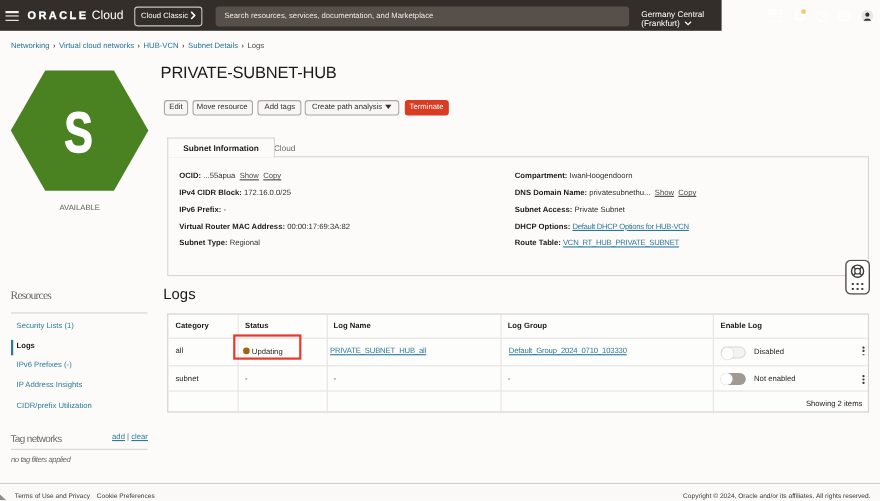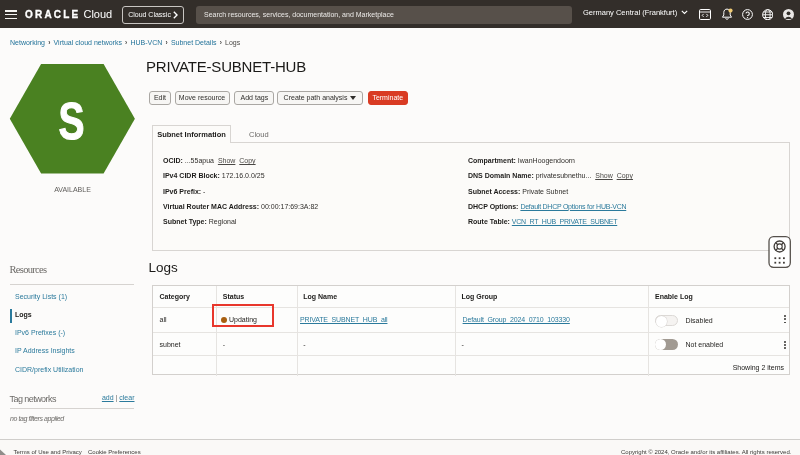--- a/index.html
+++ b/index.html
@@ -2,42 +2,42 @@
 <html><head>
 <meta charset="utf-8">
 <style>
 * { margin:0; padding:0; box-sizing:border-box; }
 html,body { width:800px; height:455px; overflow:hidden; }
 body { font-family:"Liberation Sans", sans-serif; background:#fcfbfa; position:relative; color:#1d1c1a; filter:opacity(0.999); -webkit-font-smoothing:antialiased; }
 .abs { position:absolute; }
 a { text-decoration:none; }
 
 
-#hdr { position:absolute; top:0; left:0; width:800px; height:28px; background:#332e2a; filter:opacity(0.999); }
+#hdr { position:absolute; top:0; left:0; width:656px; height:28px; background:#332e2a; filter:opacity(0.999); }
 #burger div { position:absolute; left:5px; width:11.5px; height:1.6px; background:#f5f4f2; }
 #logo { position:absolute; left:25px; top:8px; color:#fff; font-size:11px; }
 #logo b { font-weight:bold; letter-spacing:2.2px; font-size:10px; -webkit-text-stroke:0.3px #fff; }
 #cc-btn { position:absolute; left:122px; top:6px; width:62px; height:18px; border:1px solid #c8c5c2; border-radius:3px; color:#fff; font-size:7px; text-align:center; line-height:16.5px; }
 #search { position:absolute; left:196px; top:6px; width:376px; height:18px; background:#57504a; border-radius:3px; color:#eceae8; font-size:7px; line-height:18px; padding-left:8px; }
 #region { position:absolute; left:583px; top:8px; color:#fff; font-size:7.5px; }
 .hico { position:absolute; }
 
 
 #crumbs { position:absolute; top:39px; left:10px; font-size:7px; color:#4a4845; }
 #crumbs a { color:#23739a; }
 #crumbs .sep { color:#3f3d3b; font-weight:bold; font-size:6.5px; padding:0 3.2px; }
 
 
 #title { position:absolute; left:146px; top:58px; font-size:15px; letter-spacing:-0.2px; color:#1b1a18; }
 .btn { position:absolute; top:91px; height:14px; background:#f7f6f4; border:1px solid #aaa7a3; border-radius:3px; font-size:7px; color:#2f2d2a; line-height:12px; text-align:center; }
 #btn-term { background:#d93b23; border-color:#d93b23; color:#fff; filter:opacity(0.999); }
 
 
 #panel { position:absolute; left:152px; top:141.5px; width:638px; height:109px; background:#fcfbf9; border:1px solid #d8d5d2; }
-#tab1 { position:absolute; left:152px; top:124.5px; width:79px; height:18px; background:#fcfbf9; border:1px solid #d8d5d2; border-bottom:none; font-size:7.5px; font-weight:bold; color:#1b1a18; line-height:17px; text-align:center; z-index:2; }
+#tab1 { position:absolute; left:152px; top:124.5px; width:98px; height:18px; background:#fcfbf9; border:1px solid #d8d5d2; border-bottom:none; font-size:7.5px; font-weight:bold; color:#1b1a18; line-height:17px; text-align:center; z-index:2; }
 #tab2 { position:absolute; left:249px; top:130px; font-size:7.5px; color:#6c6a67; }
 .kv { position:absolute; font-size:7px; color:#302e2b; white-space:nowrap; }
 .kv b { color:#1d1c1a; }
 .kv a { color:#2b7a9c; text-decoration:underline; letter-spacing:-0.25px; }
 .kv .lnk2 { color:#4a4845; text-decoration:underline; }
 
 
 #logs-h { position:absolute; left:148.5px; top:260px; font-size:13.5px; color:#1b1a18; }
 #tbl { position:absolute; left:152px; top:284.5px; width:638px; height:90.5px; background:#fdfdfc; border:1px solid #d3d0cd; }
 .vline { position:absolute; top:0; width:1px; background:#e6e4e1; }

